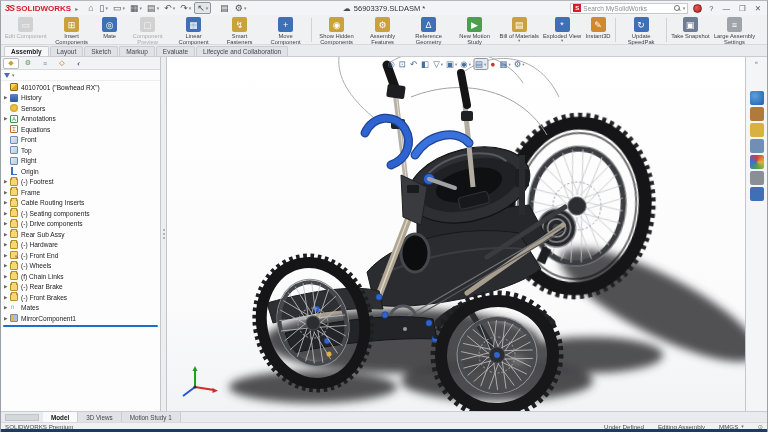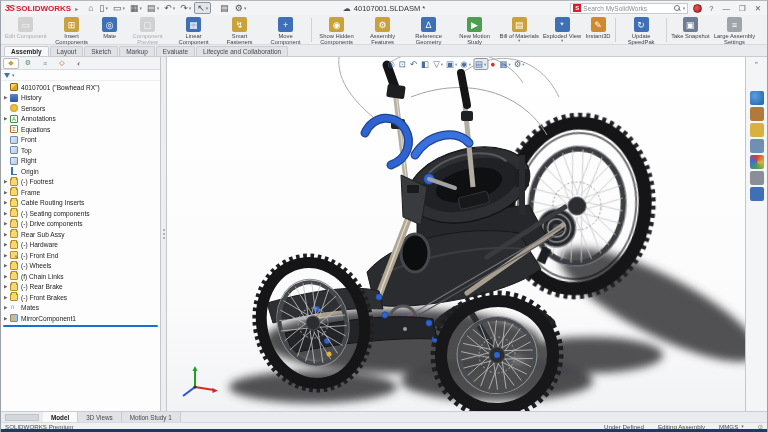--- a/index.html
+++ b/index.html
@@ -182,21 +182,21 @@
           <span class="arr"></span>
         </span>
 
         <span class="qa-btn">
           <span class="g">⚙</span>
           <span class="arr">▾</span>
         </span>
       </div>
     <div class="doc">
       <span class="cloud">☁</span>
-      <span>40107001.SLDASM *</span>
+      <span>56903379.SLDASM *</span>
     </div>
     <div class="tb-right">
       <div class="searchbox">
         <span class="sw-badge">S</span>
         <span class="ph">Search MySolidWorks</span>
         <span class="mag"></span>
         <span style="font-size:5px;color:#888">▾</span>
       </div>
       <span class="avatar"></span>
       <span class="winbtn">?</span>

